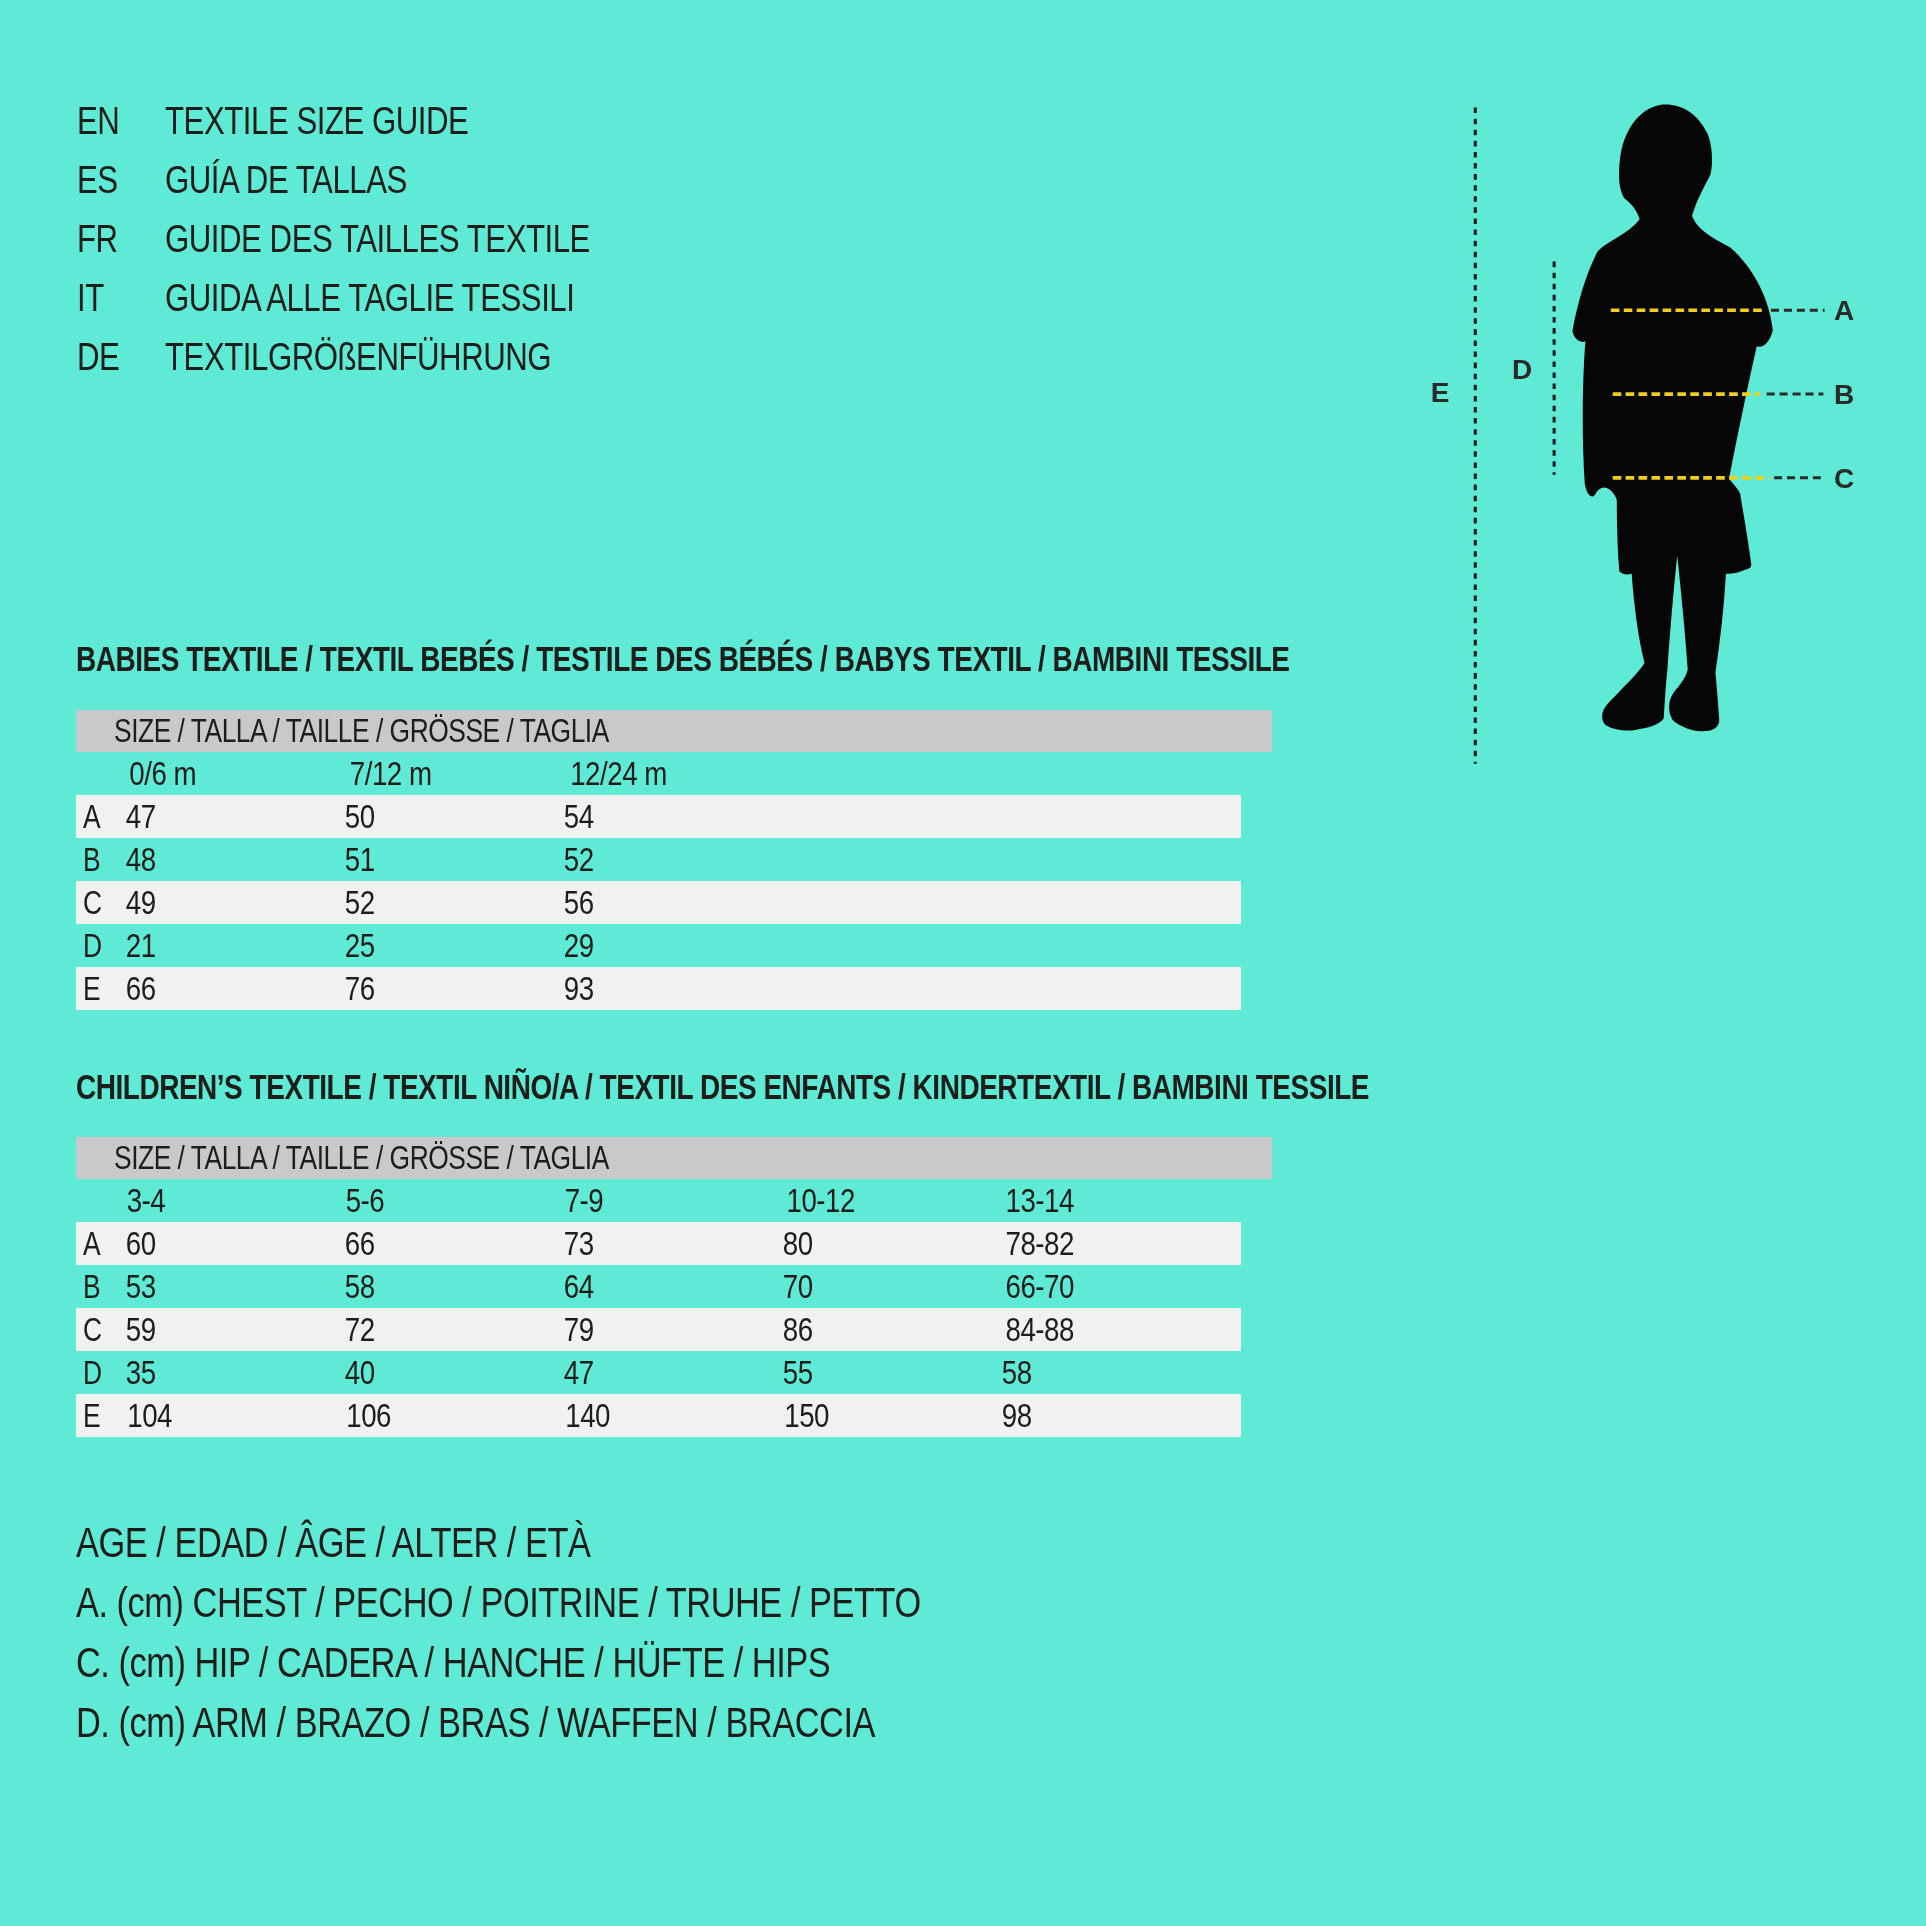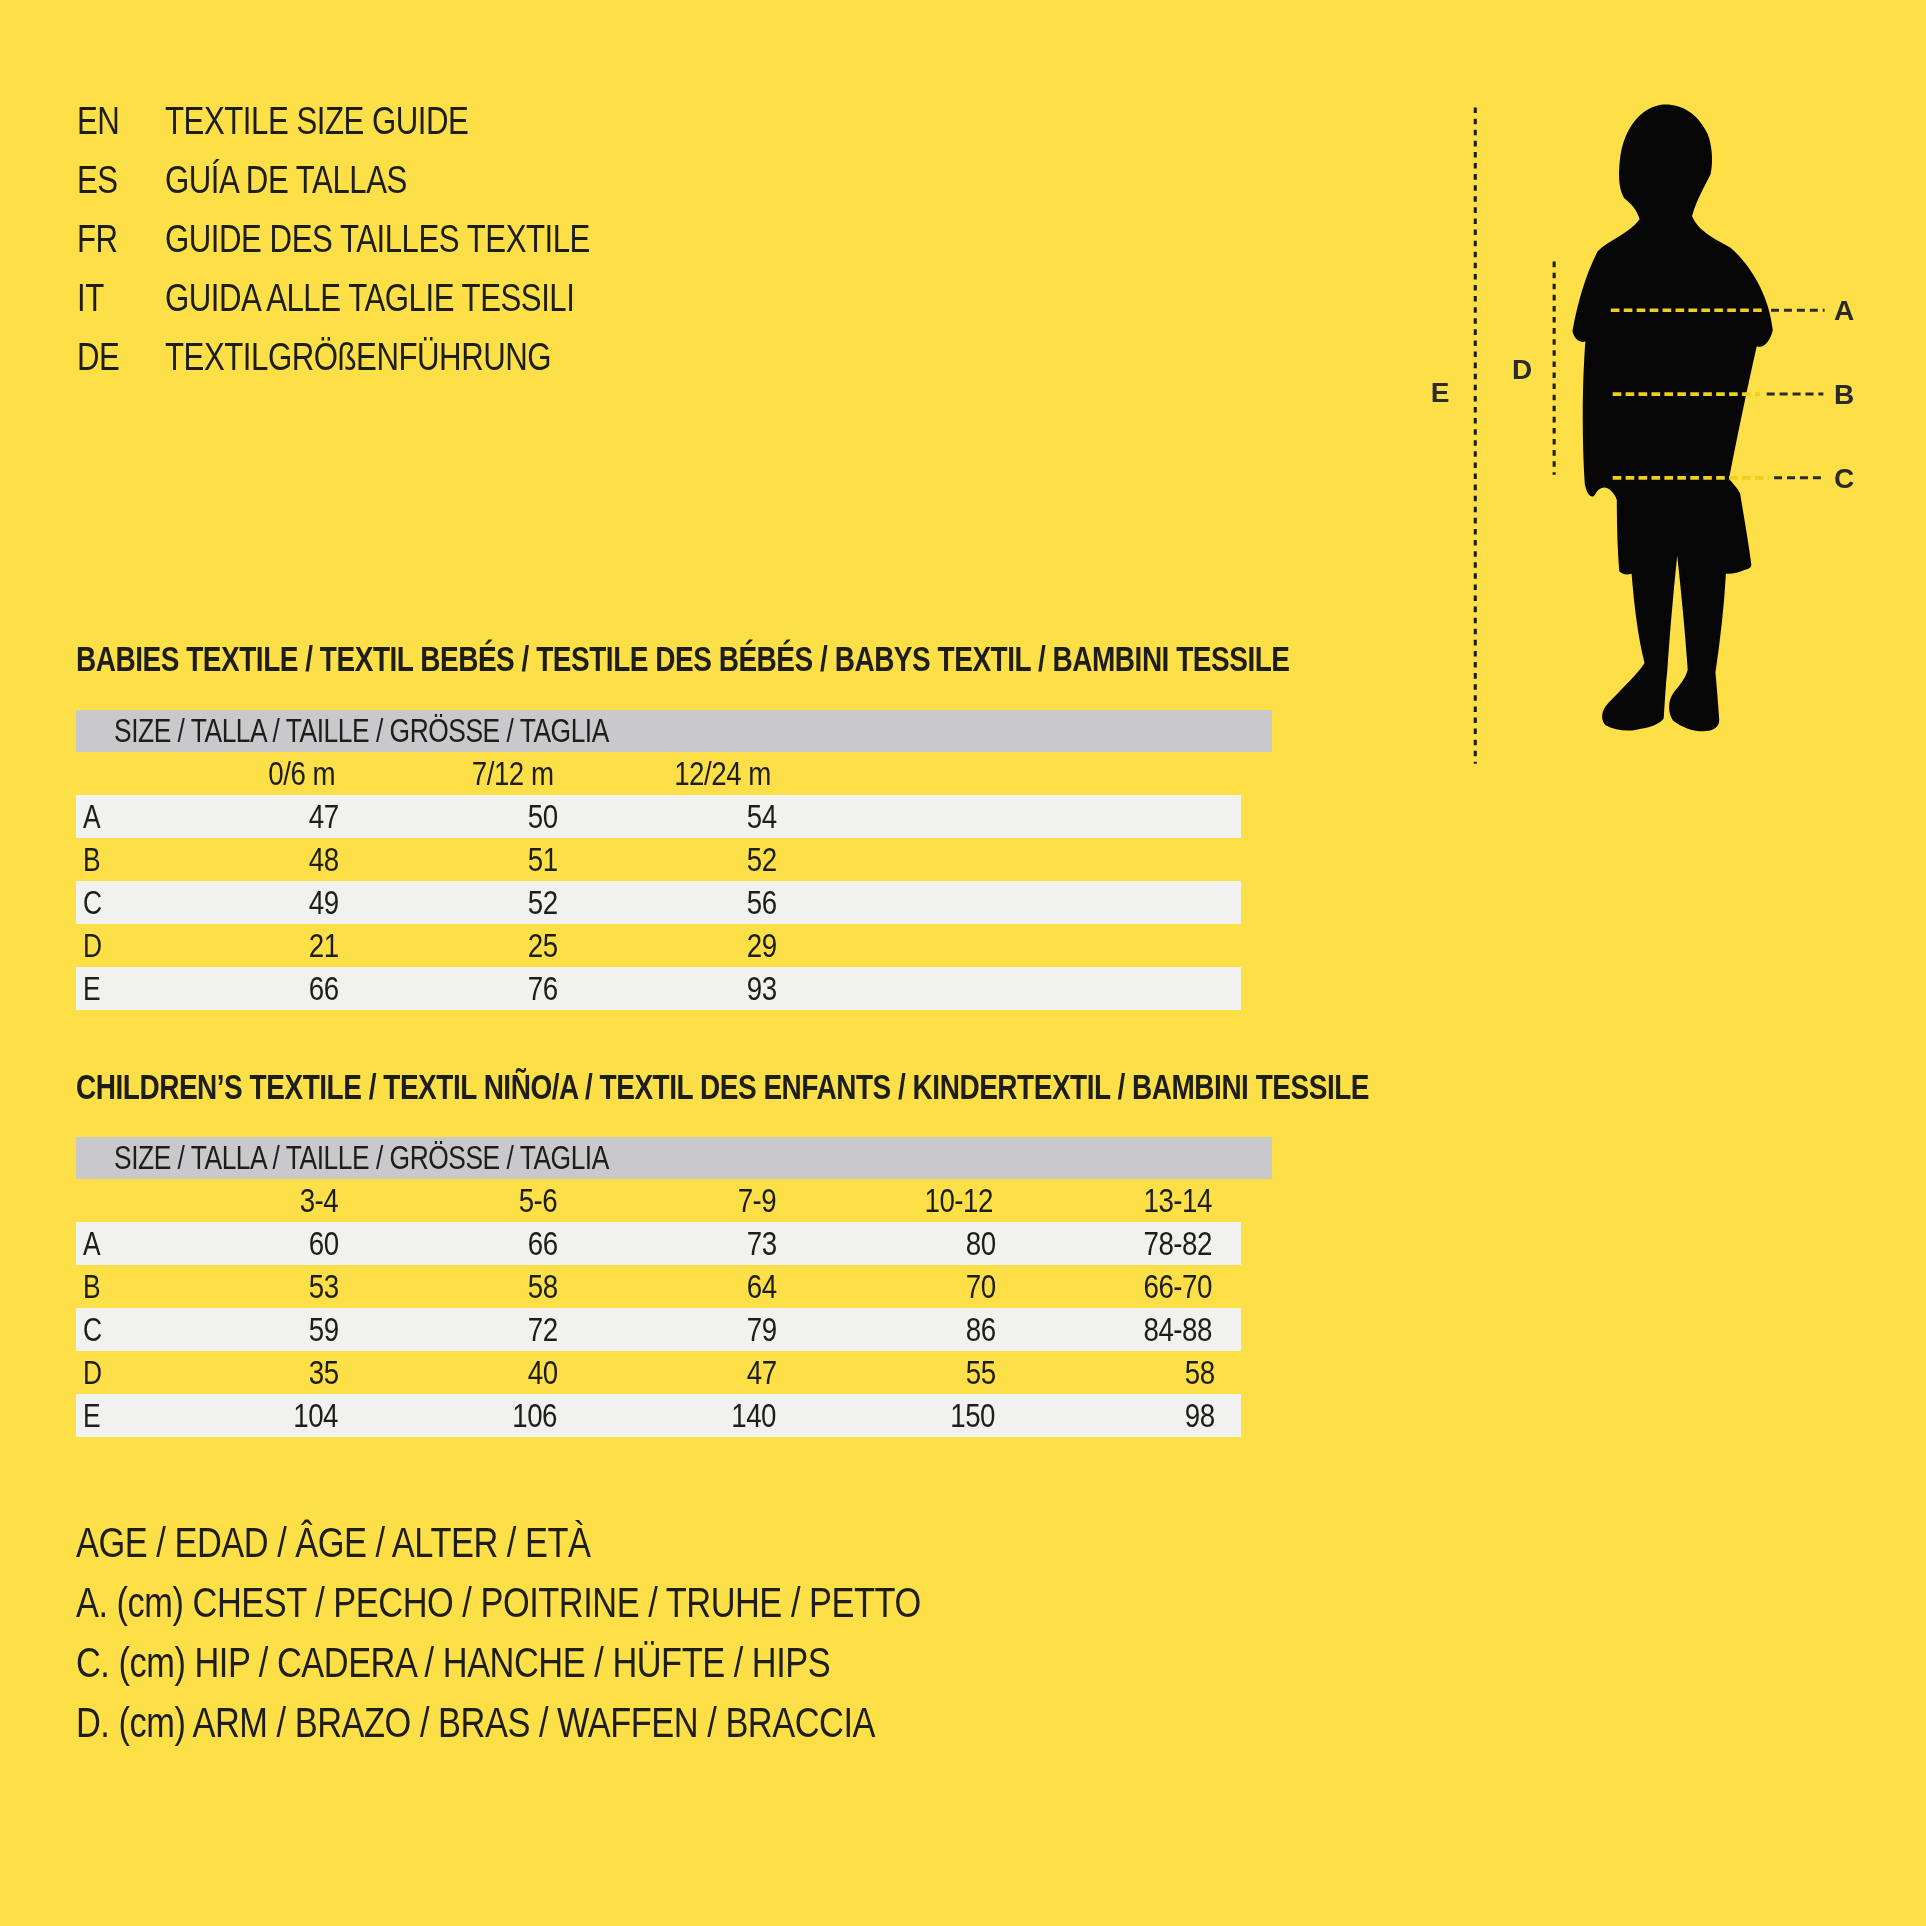--- a/index.html
+++ b/index.html
@@ -1,19 +1,19 @@
 <!DOCTYPE html>
 <html style="font-size:10px"><head>
 <meta charset="utf-8">
 <style>
   html,body{margin:0;padding:0;background:#ffffff;}
   .canvas{
     position:relative;
     width:1926px;height:1926px;
-    background:#fde047;
+    background:#5eead4;
     font-family:"Liberation Sans","DejaVu Sans",sans-serif;
     color:#1d1d1b;
     overflow:hidden;
   }
   
   .cond{display:inline-block;transform:scaleX(0.8);transform-origin:0 50%;white-space:nowrap;letter-spacing:-0.6px;}
   .cond-c{display:inline-block;transform:scaleX(0.84);transform-origin:50% 50%;white-space:nowrap;letter-spacing:-0.6px;}
 
   
   .lang-block{position:absolute;left:77px;top:91px;}
@@ -39,21 +39,21 @@
   .size-bar{
     position:absolute;left:76px;width:1165px;height:42px;
     background:#c9c9cb;font-size:33px;line-height:42px;padding-left:31px;
   }
   .size-bar .cond{margin-left:7.4px;}
   .grid{position:absolute;left:76px;width:1165px;}
   .grid-row{display:flex;height:43px;align-items:center;font-size:33px;}
   .grid-row.head{height:43px;}
   .grid-row.shaded{background:#f1f1f0;}
   .cell-label{width:47px;padding-left:7.4px;box-sizing:border-box;}
-  .cell-val{width:219px;text-align:right;}
+  .cell-val{width:219px;text-align:left;}
 
   
   .legend{position:absolute;left:76px;top:1512px;}
   .legend-line{height:60px;line-height:60px;font-size:43px;white-space:nowrap;}
 </style>
 </head>
 <body>
 
 <div class="canvas">
 

